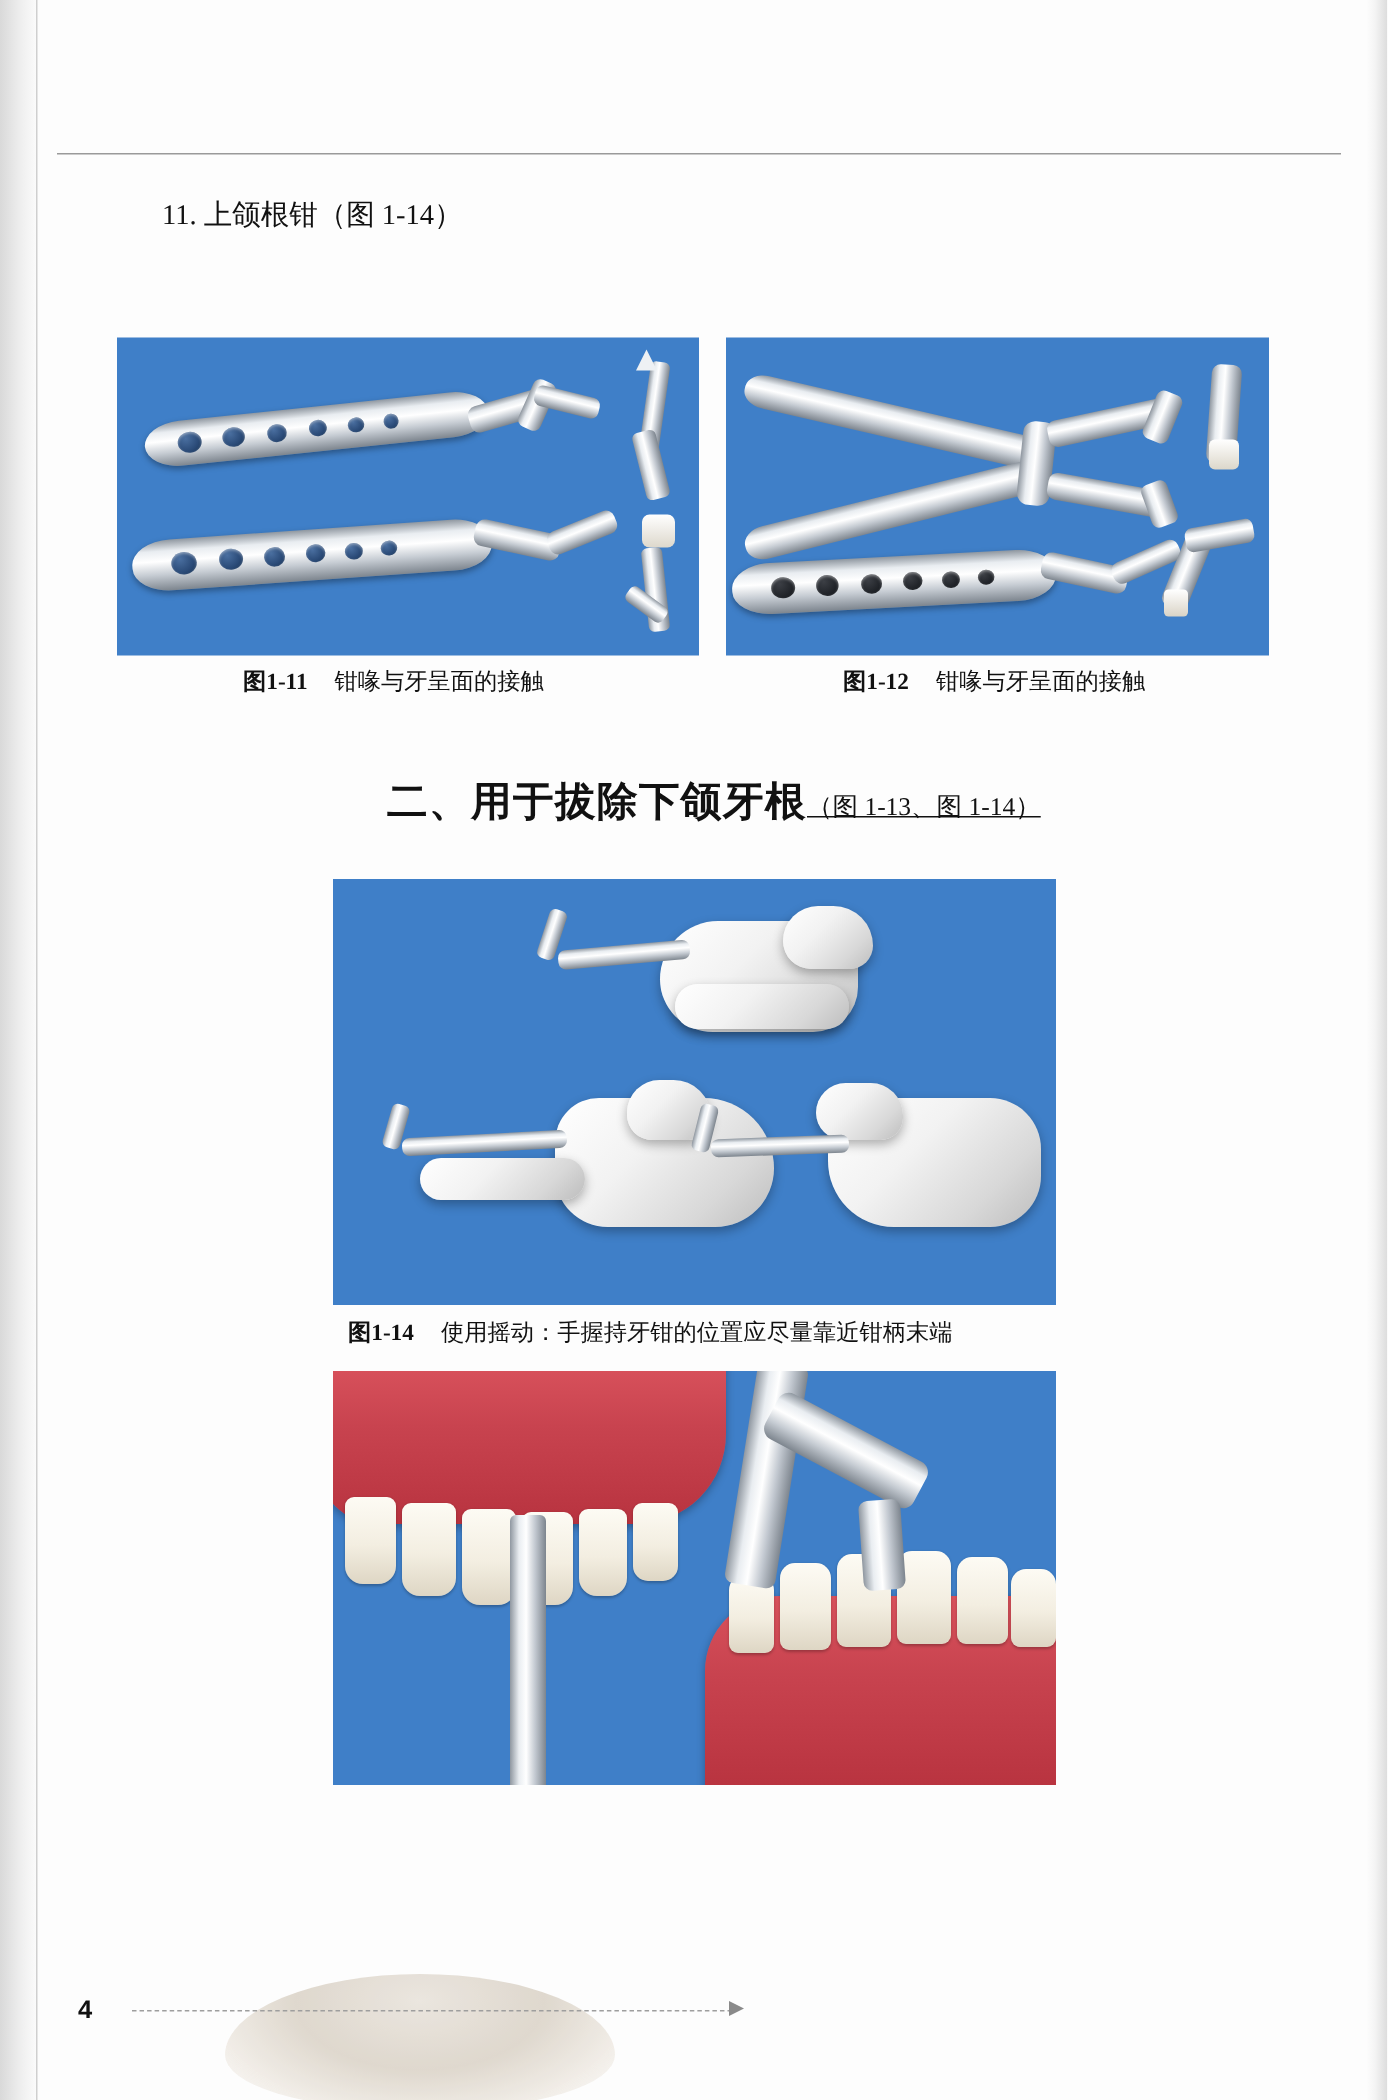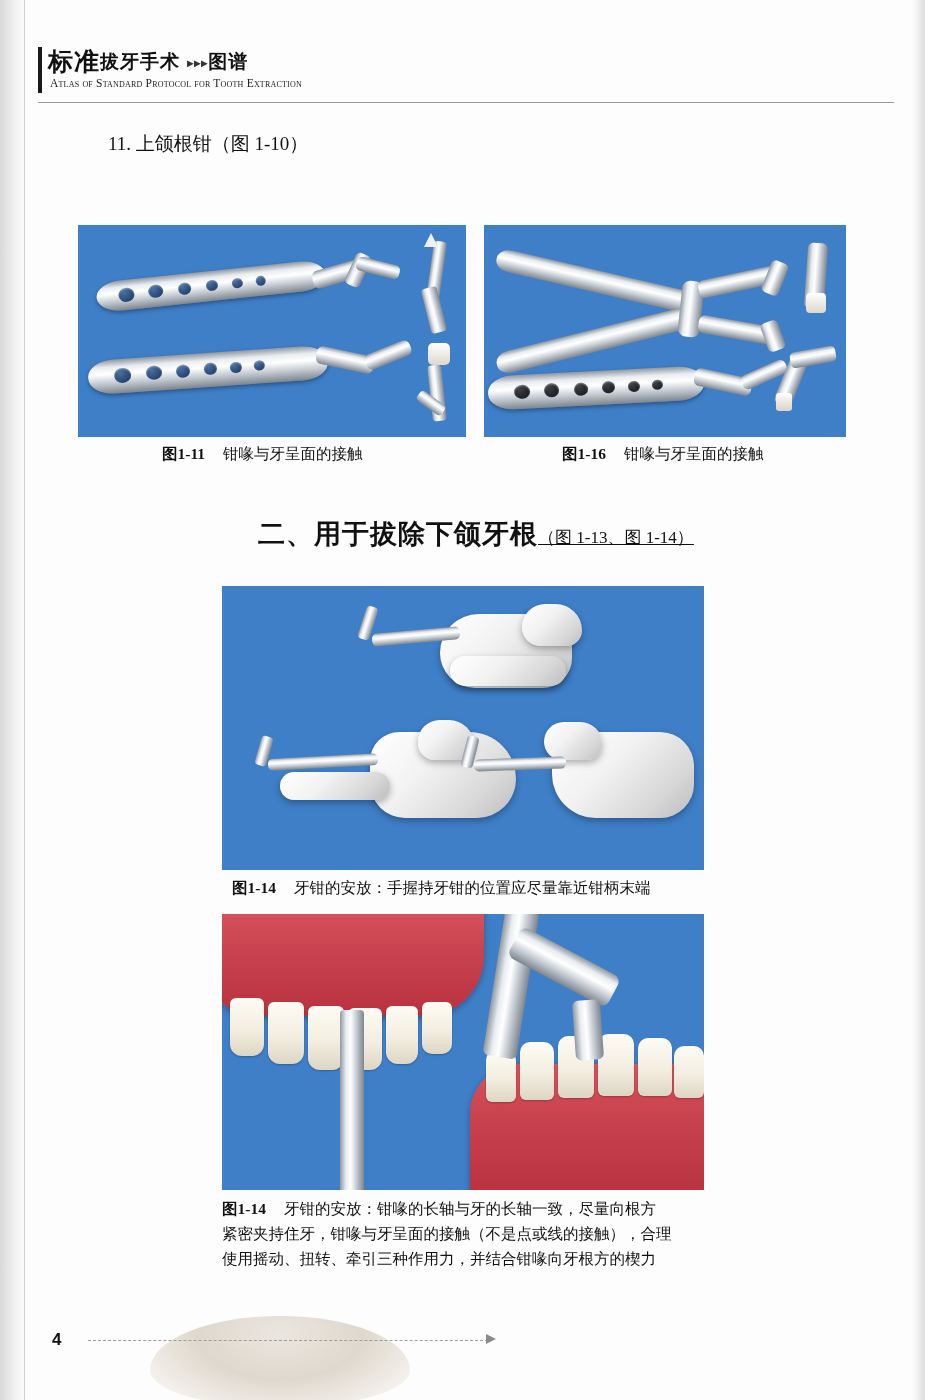--- a/index.html
+++ b/index.html
@@ -259,32 +259,24 @@
     box-shadow: 0 1px 2px rgba(0,0,0,0.25);
   }
 </style>
 </head>
 <body>
 
 <div class="page">
   <div class="spine-line"></div>
   <div class="edge-line-right"></div>
 
-  <div class="header">
-    <div class="header-bar"></div>
-    <div class="header-title-cn">
-      <span class="big">标准</span><span class="mid">拔牙手术</span>
-      <span class="header-arrows">▸▸▸</span><span class="mid">图谱</span>
-    </div>
-    <div class="header-title-en">Atlas of Standard Protocol for Tooth Extraction</div>
-  </div>
   <div class="header-rule"></div>
 
   <div class="list">
-    <div>11. 上颌根钳（图 1-10）</div>
+    <div>11. 上颌根钳（图 1-14）</div>
   </div>
 
   <div class="figure" id="fig-1-11">
 
     <div class="inst handle metal-h" style="left:18px; top:46px; width:230px; height:30px; transform:rotate(-6deg);">
       <div class="hole" style="left:22px; top:8px; width:16px; height:14px;"></div>
       <div class="hole" style="left:52px; top:8px; width:15px; height:13px;"></div>
       <div class="hole" style="left:82px; top:9px; width:13px; height:12px;"></div>
       <div class="hole" style="left:110px; top:9px; width:12px; height:11px;"></div>
       <div class="hole" style="left:136px; top:10px; width:11px; height:10px;"></div>
@@ -337,21 +329,21 @@
     <div class="inst metal-h" style="left:210px; top:148px; width:58px; height:18px; transform:rotate(12deg); border-radius:6px;"></div>
     <div class="inst metal-h" style="left:256px; top:142px; width:48px; height:15px; transform:rotate(-24deg); border-radius:6px;"></div>
 
     <div class="inst metal-v" style="left:322px; top:18px; width:20px; height:66px; transform:rotate(4deg); border-radius:6px;"></div>
     <div class="inst" style="left:322px; top:68px; width:20px; height:20px; background:linear-gradient(to bottom,#ffffff,#dcd7ca); border-radius:4px;"></div>
     <div class="inst metal-v" style="left:298px; top:130px; width:18px; height:52px; transform:rotate(22deg); border-radius:6px;"></div>
     <div class="inst metal-h" style="left:306px; top:124px; width:46px; height:16px; transform:rotate(-10deg); border-radius:5px;"></div>
     <div class="inst" style="left:292px; top:168px; width:16px; height:18px; background:linear-gradient(to bottom,#ffffff,#d9d3c6); border-radius:3px;"></div>
   </div>
   <div class="caption" style="left:562px; top:444px;">
-    <b>图1-16</b><span class="cap-gap"></span><span>钳喙与牙呈面的接触</span>
+    <b>图1-12</b><span class="cap-gap"></span><span>钳喙与牙呈面的接触</span>
   </div>
 
   <div class="section-heading">
     <span class="sh-main">二、用于拔除下颌牙根</span><span class="sh-sub">（图 1-13、图 1-14）</span>
   </div>
 
   <div class="figure" id="fig-1-13">
 
     <div class="glove" style="left:218px; top:28px; width:132px; height:74px; border-radius:44px 30px 34px 40px;"></div>
     <div class="glove" style="left:300px; top:18px; width:60px; height:42px; border-radius:30px 34px 20px 24px;"></div>
@@ -364,21 +356,21 @@
     <div class="glove" style="left:58px; top:186px; width:110px; height:28px; border-radius:18px;"></div>
     <div class="inst metal-h" style="left:46px; top:170px; width:110px; height:12px; transform:rotate(-3deg); border-radius:5px;"></div>
     <div class="inst metal-v" style="left:36px; top:150px; width:12px; height:30px; transform:rotate(16deg); border-radius:4px;"></div>
 
     <div class="glove" style="left:330px; top:146px; width:142px; height:86px; border-radius:36px 34px 34px 44px;"></div>
     <div class="glove" style="left:322px; top:136px; width:58px; height:38px; border-radius:24px 26px 18px 22px;"></div>
     <div class="inst metal-h" style="left:252px; top:172px; width:92px; height:12px; transform:rotate(-2deg); border-radius:5px;"></div>
     <div class="inst metal-v" style="left:242px; top:150px; width:12px; height:32px; transform:rotate(14deg); border-radius:4px;"></div>
   </div>
   <div class="caption" style="left:232px; top:878px;">
-    <b>图1-14</b><span class="cap-gap"></span><span>牙钳的安放：手握持牙钳的位置应尽量靠近钳柄末端</span>
+    <b>图1-14</b><span class="cap-gap"></span><span>使用摇动：手握持牙钳的位置应尽量靠近钳柄末端</span>
   </div>
 
   <div class="figure" id="fig-1-14">
 
     <div class="gum" style="left:-10px; top:-6px; width:272px; height:108px; border-radius:0 0 60px 40px;"></div>
     <div class="tooth" style="left:8px; top:84px; width:34px; height:58px; border-radius:6px 6px 12px 12px;"></div>
     <div class="tooth" style="left:46px; top:88px; width:36px; height:62px; border-radius:6px 6px 12px 12px;"></div>
     <div class="tooth" style="left:86px; top:92px; width:36px; height:64px; border-radius:6px 6px 12px 12px;"></div>
     <div class="tooth" style="left:126px; top:94px; width:34px; height:62px; border-radius:6px 6px 12px 12px;"></div>
     <div class="tooth" style="left:164px; top:92px; width:32px; height:58px; border-radius:6px 6px 12px 12px;"></div>
@@ -390,23 +382,18 @@
     <div class="tooth" style="left:298px; top:128px; width:34px; height:58px; border-radius:10px 10px 6px 6px;"></div>
     <div class="tooth" style="left:336px; top:122px; width:36px; height:62px; border-radius:10px 10px 6px 6px;"></div>
     <div class="tooth" style="left:376px; top:120px; width:36px; height:62px; border-radius:10px 10px 6px 6px;"></div>
     <div class="tooth" style="left:416px; top:124px; width:34px; height:58px; border-radius:10px 10px 6px 6px;"></div>
     <div class="tooth" style="left:452px; top:132px; width:30px; height:52px; border-radius:10px 10px 6px 6px;"></div>
     <div class="inst metal-v" style="left:272px; top:-6px; width:34px; height:150px; transform:rotate(9deg); border-radius:6px;"></div>
     <div class="inst metal-h" style="left:286px; top:36px; width:112px; height:34px; transform:rotate(28deg); border-radius:8px;"></div>
     <div class="inst metal-v" style="left:352px; top:86px; width:28px; height:60px; transform:rotate(-4deg); border-radius:6px;"></div>
   </div>
 
-  <div class="caption-block">
-    <span class="lead">图1-14</span><span class="cap-gap"></span><span>牙钳的安放：</span><span>钳喙的长轴与牙的长轴一致，尽量向根方</span><br>
-    <span>紧密夹持住牙，钳喙与牙呈面的接触（不是点或线的接触），合理</span><br>
-    <span>使用摇动、扭转、牵引三种作用力，并结合钳喙向牙根方的楔力</span>
-  </div>
 
   <div class="skull"></div>
   <div class="folio">4</div>
   <div class="footer-rule"></div>
   <div class="footer-arrow"></div>
 </div>
 
 </body></html>

